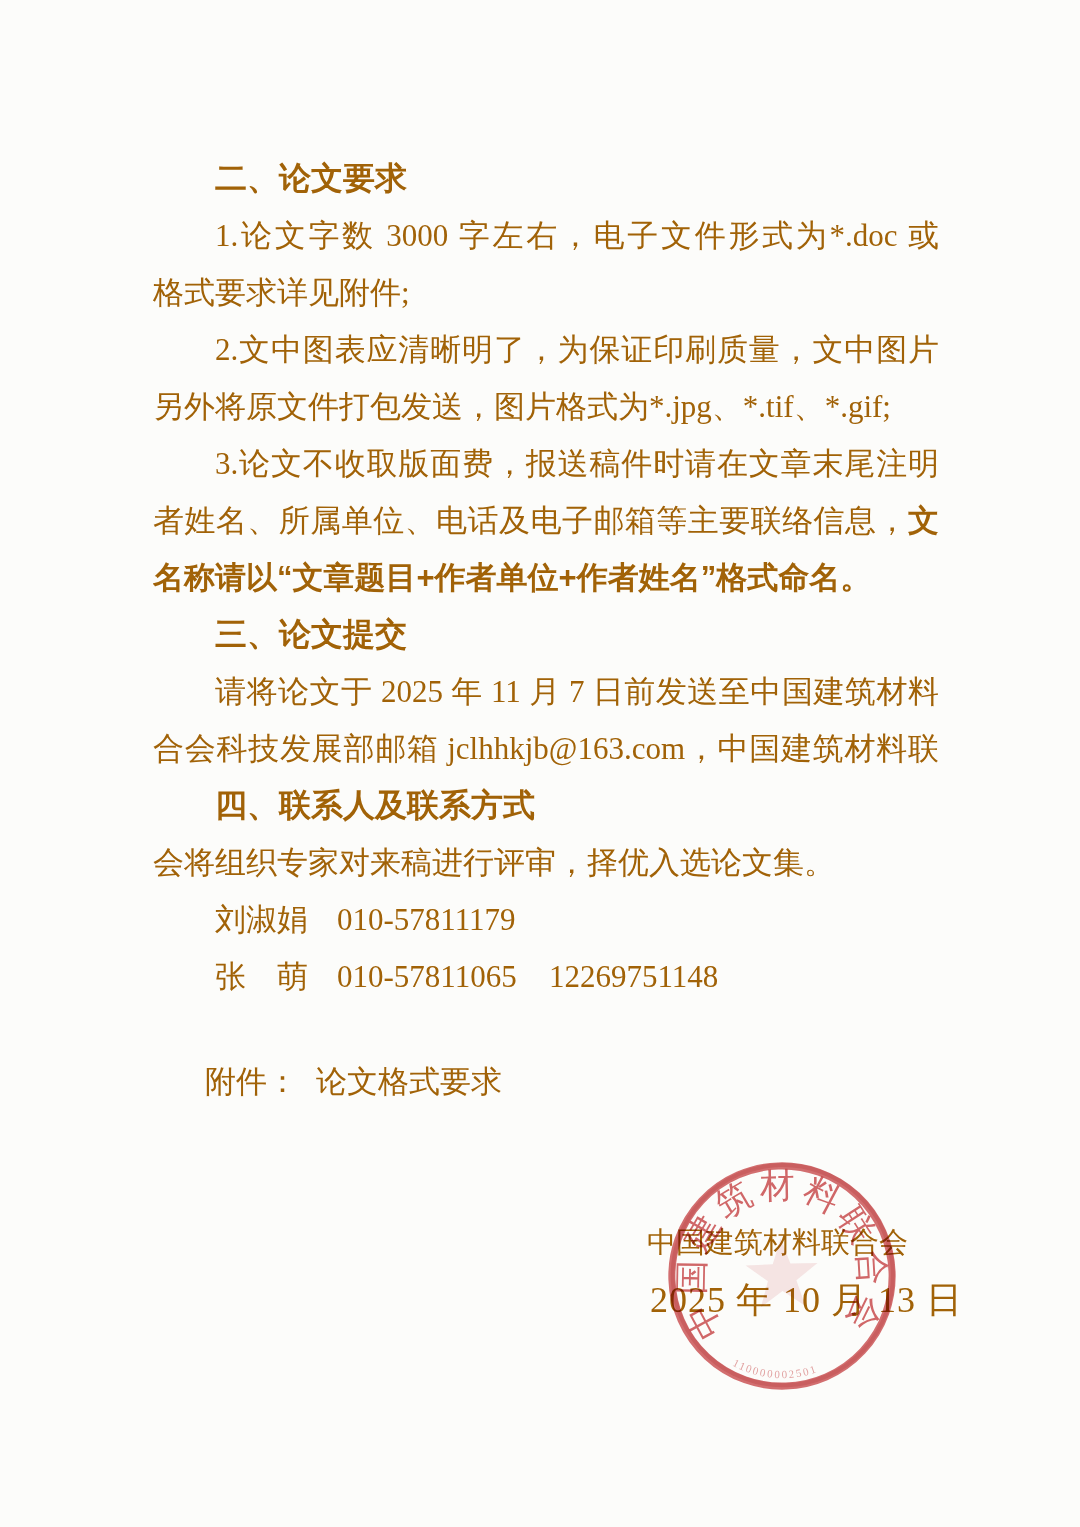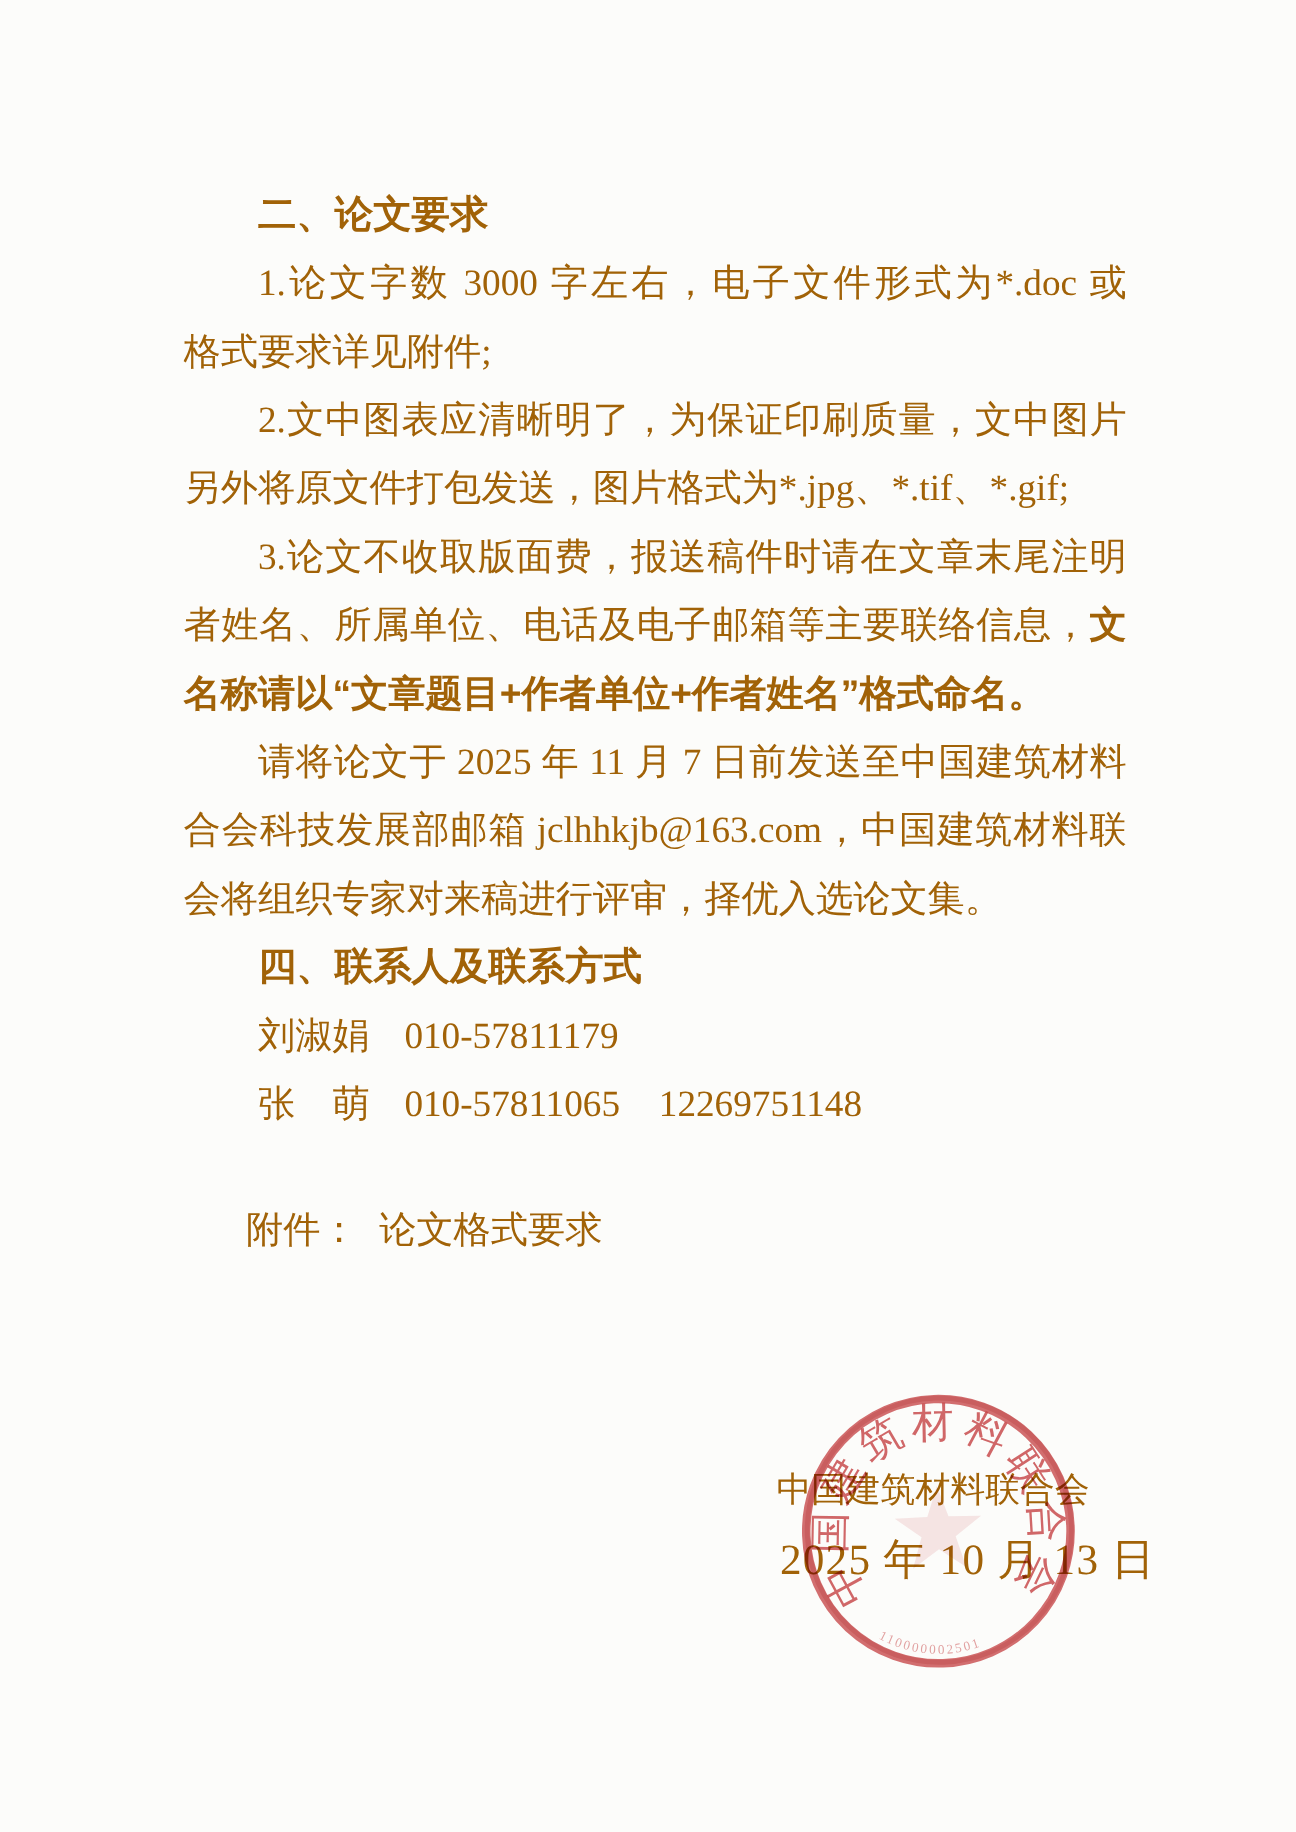--- a/index.html
+++ b/index.html
@@ -69,26 +69,27 @@
     <div class="line indent fill">1.论文字数 3000 字左右，电子文件形式为*.doc 或*.docx，</div>
     <div class="line">格式要求详见附件;</div>
 
     <div class="line indent fill">2.文中图表应清晰明了，为保证印刷质量，文中图片需</div>
     <div class="line">另外将原文件打包发送，图片格式为*.jpg、*.tif、*.gif;</div>
 
     <div class="line indent fill">3.论文不收取版面费，报送稿件时请在文章末尾注明作</div>
     <div class="line fill"><span>者姓名、所属单位、电话及电子邮箱等主要联络信息，</span><span class="bold-seg">文件</span></div>
     <div class="line bold-seg" style="font-size:31px;">名称请以“文章题目+作者单位+作者姓名”格式命名。</div>
 
+    <div class="line hd indent">三、论文提交</div>
 
     <div class="line indent fill">请将论文于 2025 年 11 月 7 日前发送至中国建筑材料联</div>
     <div class="line fill">合会科技发展部邮箱 jclhhkjb@163.com，中国建筑材料联合</div>
+    <div class="line hd indent">四、联系人及联系方式</div>
+
     <div class="line">会将组织专家对来稿进行评审，择优入选论文集。</div>
-
-    <div class="line hd indent">四、联系人及联系方式</div>
 
     <div class="line contact-row">
       <span class="c-name">刘淑娟</span>
       <span class="c-phone">010-57811179</span>
     </div>
     <div class="line contact-row">
       <span class="c-name">张　萌</span>
       <span class="c-phone">010-57811065</span>
       <span class="c-mobile">12269751148</span>
     </div>

